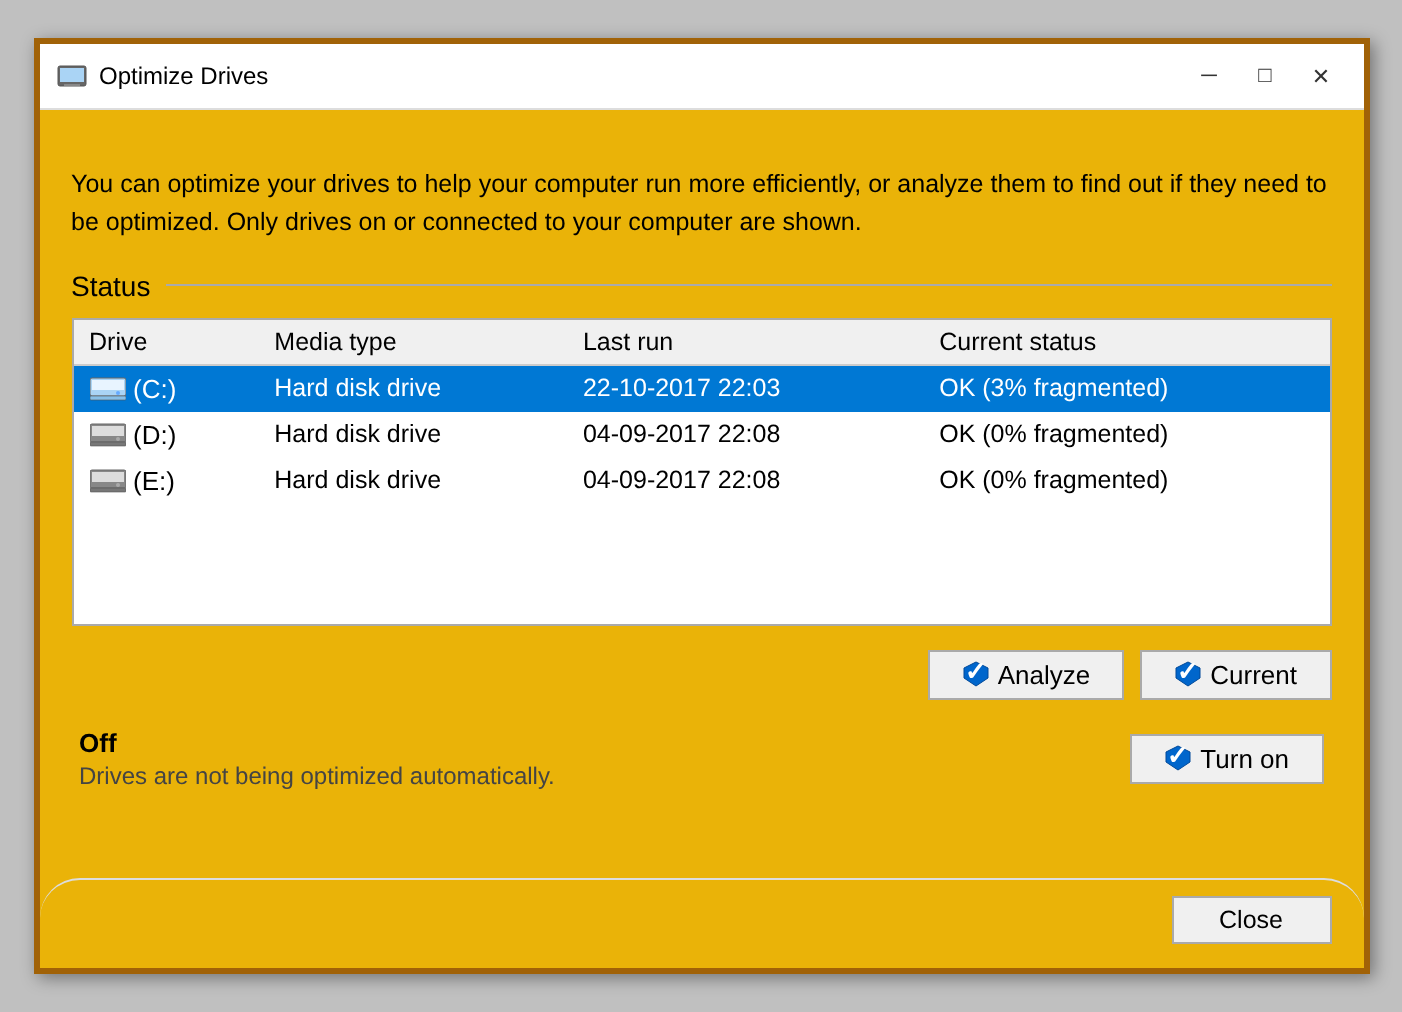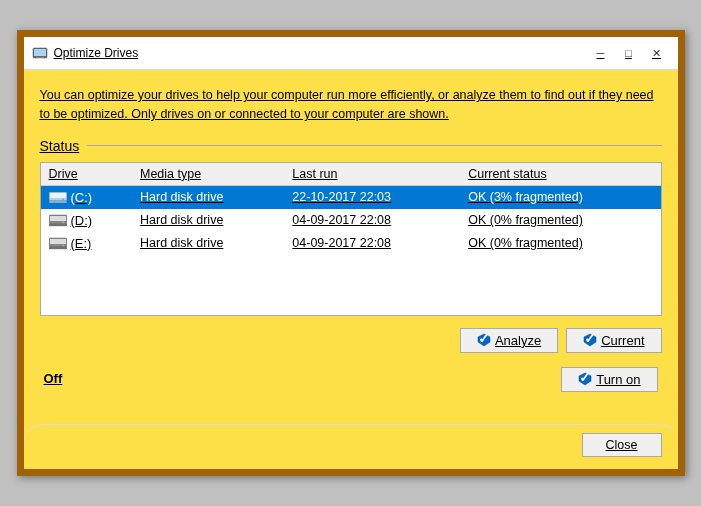--- a/index.html
+++ b/index.html
@@ -15,24 +15,23 @@
       display: flex;
       align-items: center;
       justify-content: center;
       width: 701px;
       height: 506px;
       overflow: hidden;
     }
 
     .window {
       width: 668px;
-      background: #fde047;
-      border: 7px solid #a16207;
+      background: #eab308;
+      border: 3px solid #a16207;
       box-shadow: 2px 2px 8px rgba(0,0,0,0.4);
-      text-decoration: underline;
     }
 
     .title-bar {
       background: #fff;
       display: flex;
       align-items: center;
       justify-content: space-between;
       padding: 6px 8px;
       border-bottom: 1px solid #ddd;
       user-select: none;
@@ -66,21 +65,21 @@
       border: none;
       cursor: pointer;
       display: flex;
       align-items: center;
       justify-content: center;
       font-size: 11px;
       color: #333;
     }
 
     .content {
-      padding: 16px 16px;
+      padding: 28px 16px;
     }
 
     .description {
       font-size: 12.5px;
       color: #000;
       line-height: 1.5;
       margin-bottom: 14px;
     }
 
     .section-header {
@@ -318,20 +317,21 @@
           <text x="7" y="10" text-anchor="middle" fill="white" font-size="8" font-weight="bold">✓</text>
         </svg>
         <span>Current</span>
       </button>
     </div>
 
     <div class="scheduled-section">
       <div class="scheduled-row">
         <div class="scheduled-left">
           <div class="off-label">Off</div>
+          <div class="off-desc">Drives are not being optimized automatically.</div>
         </div>
         <button class="btn">
           <svg width="14" height="14" viewBox="0 0 14 14">
             <polygon points="7,1 13,4 13,9 7,13 1,9 1,4" fill="#0066cc" stroke="#004999" stroke-width="0.5"></polygon>
             <text x="7" y="10" text-anchor="middle" fill="white" font-size="8" font-weight="bold">✓</text>
           </svg>
           <span>Turn on</span>
         </button>
       </div>
     </div>

